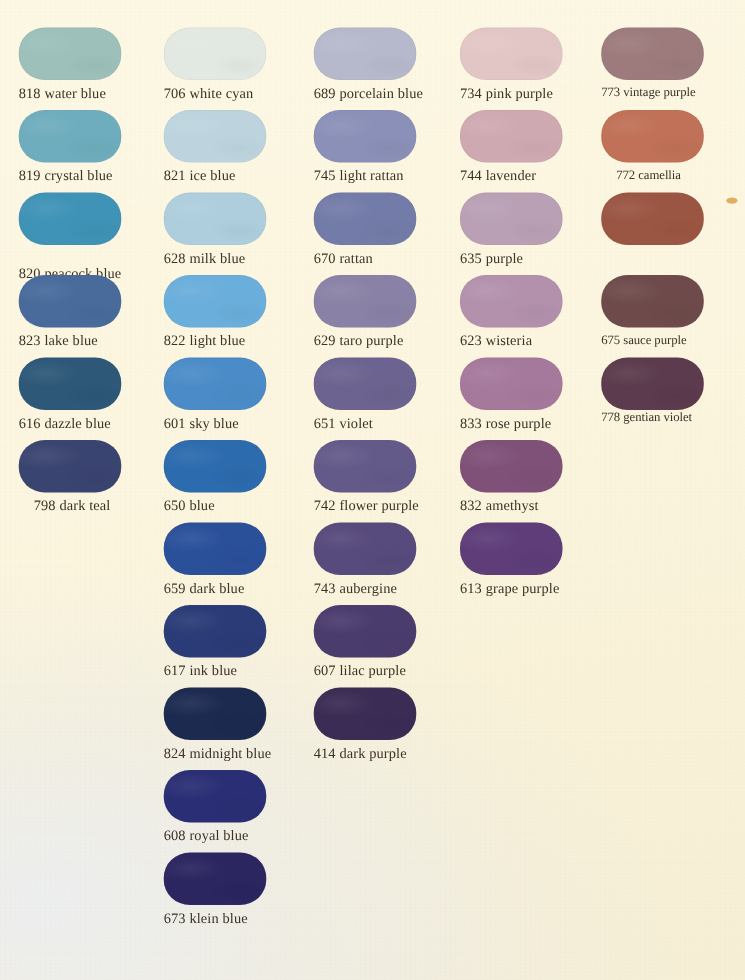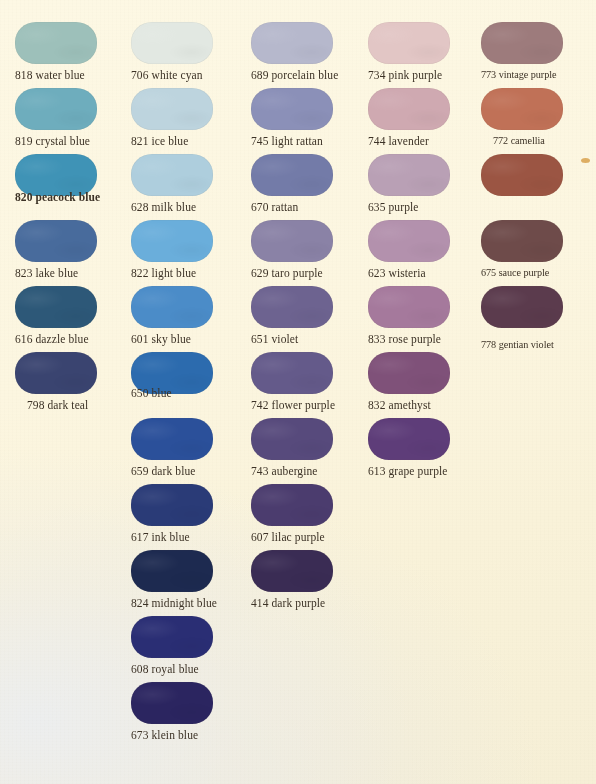--- a/index.html
+++ b/index.html
@@ -111,21 +111,21 @@
         <div class="swatch-cell" style="top: 22px;">
           <div class="swatch" title="818 water blue" style="background: rgb(157, 192, 186);"></div>
           <div class="swatch-label" style="top: 46px;">818 water blue</div>
         </div>
         <div class="swatch-cell" style="top: 88px;">
           <div class="swatch" title="819 crystal blue" style="background: rgb(110, 173, 189);"></div>
           <div class="swatch-label" style="top: 46px;">819 crystal blue</div>
         </div>
         <div class="swatch-cell" style="top: 154px;">
           <div class="swatch" title="820 peacock blue" style="background: rgb(63, 147, 182);"></div>
-          <div class="swatch-label" style="top: 36px; font-weight: bold;">820 peacock blue</div>
+          <div class="swatch-label" style="top: 58px;">820 peacock blue</div>
         </div>
         <div class="swatch-cell" style="top: 220px;">
           <div class="swatch" title="823 lake blue" style="background: rgb(72, 107, 156);"></div>
           <div class="swatch-label" style="top: 46px;">823 lake blue</div>
         </div>
         <div class="swatch-cell" style="top: 286px;">
           <div class="swatch" title="616 dazzle blue" style="background: rgb(45, 88, 120);"></div>
           <div class="swatch-label" style="top: 46px;">616 dazzle blue</div>
         </div>
         <div class="swatch-cell" style="top: 352px;">
@@ -149,21 +149,21 @@
         <div class="swatch-cell" style="top: 220px;">
           <div class="swatch" title="822 light blue" style="background: rgb(106, 174, 219);"></div>
           <div class="swatch-label" style="top: 46px;">822 light blue</div>
         </div>
         <div class="swatch-cell" style="top: 286px;">
           <div class="swatch" title="601 sky blue" style="background: rgb(75, 140, 200);"></div>
           <div class="swatch-label" style="top: 46px;">601 sky blue</div>
         </div>
         <div class="swatch-cell" style="top: 352px;">
           <div class="swatch" title="650 blue" style="background: rgb(44, 107, 174);"></div>
-          <div class="swatch-label" style="top: 34px;">650 blue</div>
+          <div class="swatch-label" style="top: 46px;">650 blue</div>
         </div>
         <div class="swatch-cell" style="top: 418px;">
           <div class="swatch" title="659 dark blue" style="background: rgb(43, 80, 154);"></div>
           <div class="swatch-label" style="top: 46px;">659 dark blue</div>
         </div>
         <div class="swatch-cell" style="top: 484px;">
           <div class="swatch" title="617 ink blue" style="background: rgb(42, 59, 119);"></div>
           <div class="swatch-label" style="top: 46px;">617 ink blue</div>
         </div>
         <div class="swatch-cell" style="top: 550px;">
@@ -259,20 +259,20 @@
         <div class="swatch-cell" style="top: 154px;">
           <div class="swatch" title="739 ormosia" style="background: rgb(155, 85, 67);"></div>
           <div class="swatch-label" style="top: 46px; margin-top: 36px;">739 ormosia</div>
         </div>
         <div class="swatch-cell" style="top: 220px;">
           <div class="swatch" title="675 sauce purple" style="background: rgb(110, 75, 74);"></div>
           <div class="swatch-label" style="top: 46px;">675 sauce purple</div>
         </div>
         <div class="swatch-cell" style="top: 286px;">
           <div class="swatch" title="778 gentian violet" style="background: rgb(91, 59, 77);"></div>
-          <div class="swatch-label" style="top: 52px; text-align: right;">778 gentian violet</div>
+          <div class="swatch-label" style="top: 42px; text-align: right;">778 gentian violet</div>
         </div>
       </div>
     </div>
   <div id="marks-root">
       <div id="edge-speck" style="left: 581px; top: 158px; background: rgb(217, 162, 78);"></div>
     </div>
 </div>
 
 </body></html>

